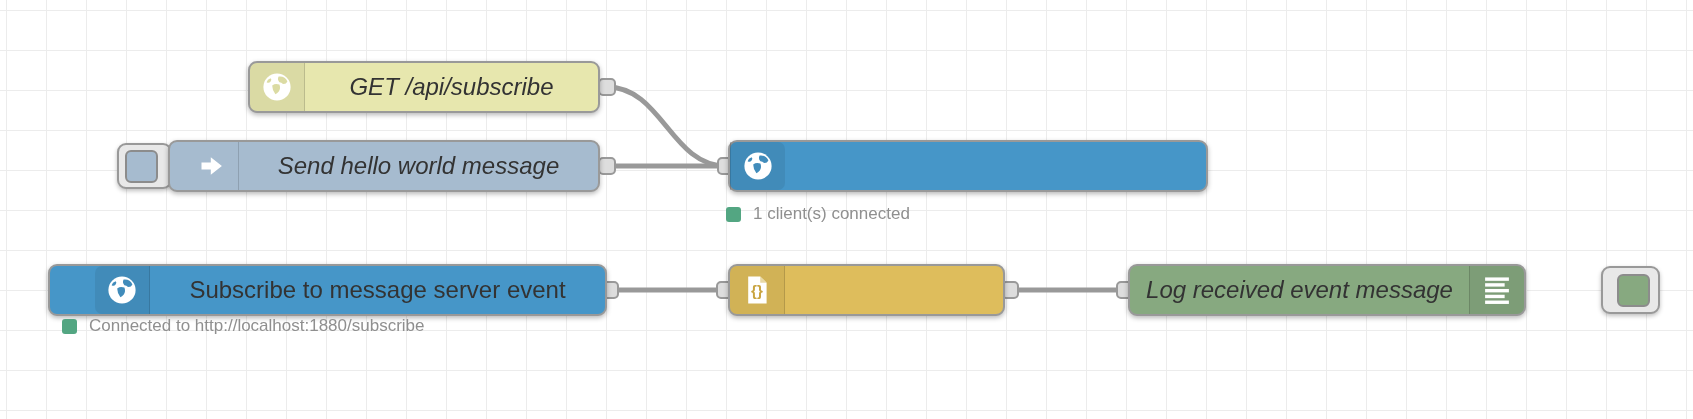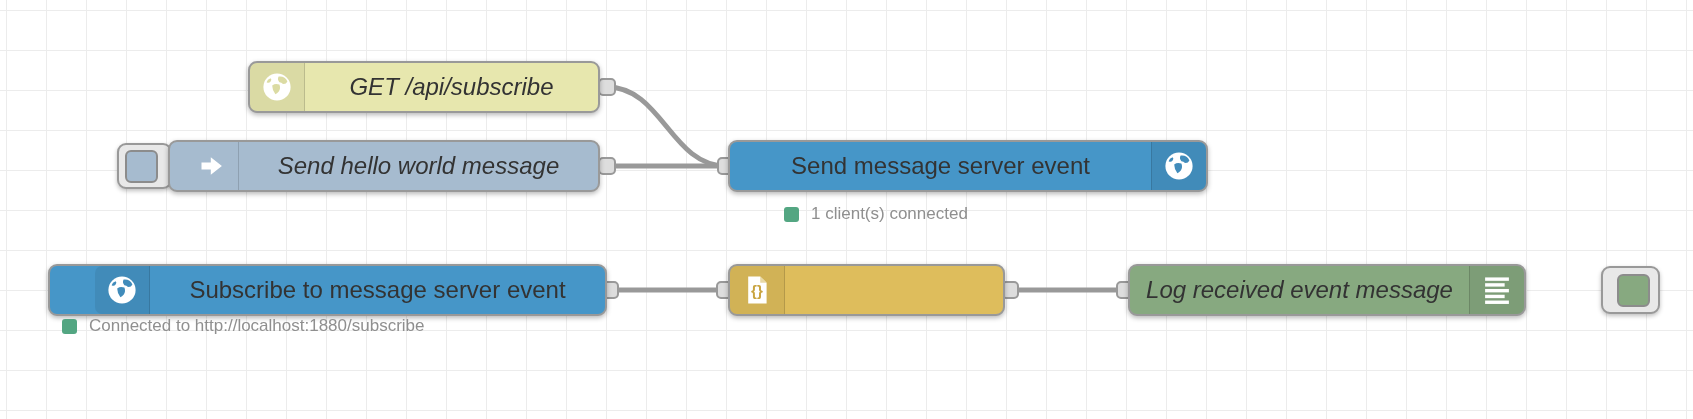--- a/index.html
+++ b/index.html
@@ -62,21 +62,21 @@
   .debug-button .inner{background:#87a980;}
   .status{
     position:absolute;z-index:2;display:flex;align-items:center;
   }
   .status-dot{
     width:15px;height:15px;border-radius:3px;background:#53a682;flex:none;
   }
   .status-text{
     margin-left:12px;font-size:17px;color:#8f8f8f;white-space:nowrap;
   }
-  .status-sse-out{left:784px;top:204px;}
+  .status-sse-out{left:726px;top:204px;}
   .status-sse-in {left:62px; top:316px;justify-content:space-between;}
 </style>
 </head>
 <body>
 
 <div class="canvas">
 
   <svg class="wire-layer" width="1693" height="419">
     <g fill="none" stroke="#999999" stroke-width="5" stroke-linecap="round">
       <path d="M607,87 C662,87 671,166 726,166"></path>
@@ -118,21 +118,20 @@
   <div class="node node-inject">
     <div class="icon-region left" style="flex-basis:52px;">
       <svg width="30" height="30" viewBox="0 0 20 20">
         <path fill="#ffffff" d="M3,7.6 h6.2 V4.2 L16.6,10 L9.2,15.8 V12.4 H3 z"></path>
       </svg>
     </div>
     <span class="node-label italic">Send hello world message</span>
   </div>
 
   <div class="node node-sse-out">
-    <span class="node-label">Send message server event</span>
     <div class="icon-region right tint-sse">
       <svg width="32" height="32" viewBox="0 0 20 20">
         <circle cx="10" cy="10" r="8.5" fill="#ffffff"></circle>
         <path fill="currentColor" d="M11,3.5 q4,-0.5 5.5,3 q-1,2 -3,1.5 q-0.5,-1 -2,-1 q-1.5,-1.5 -0.5,-3.5z"></path>
         <path fill="currentColor" d="M7,9 q2,-1.5 4.5,-0.5 q1,2.5 -0.5,4.5 q-1,1 -2,1.5 q-2,-2.5 -2,-5.5z"></path>
         <path fill="currentColor" d="M3.5,7 q0.5,-2 2.5,-2.5 q1,1 0,2 q-1,1.5 -2.5,0.5z"></path>
       </svg>
     </div>
   </div>
   <div class="status status-sse-out">

